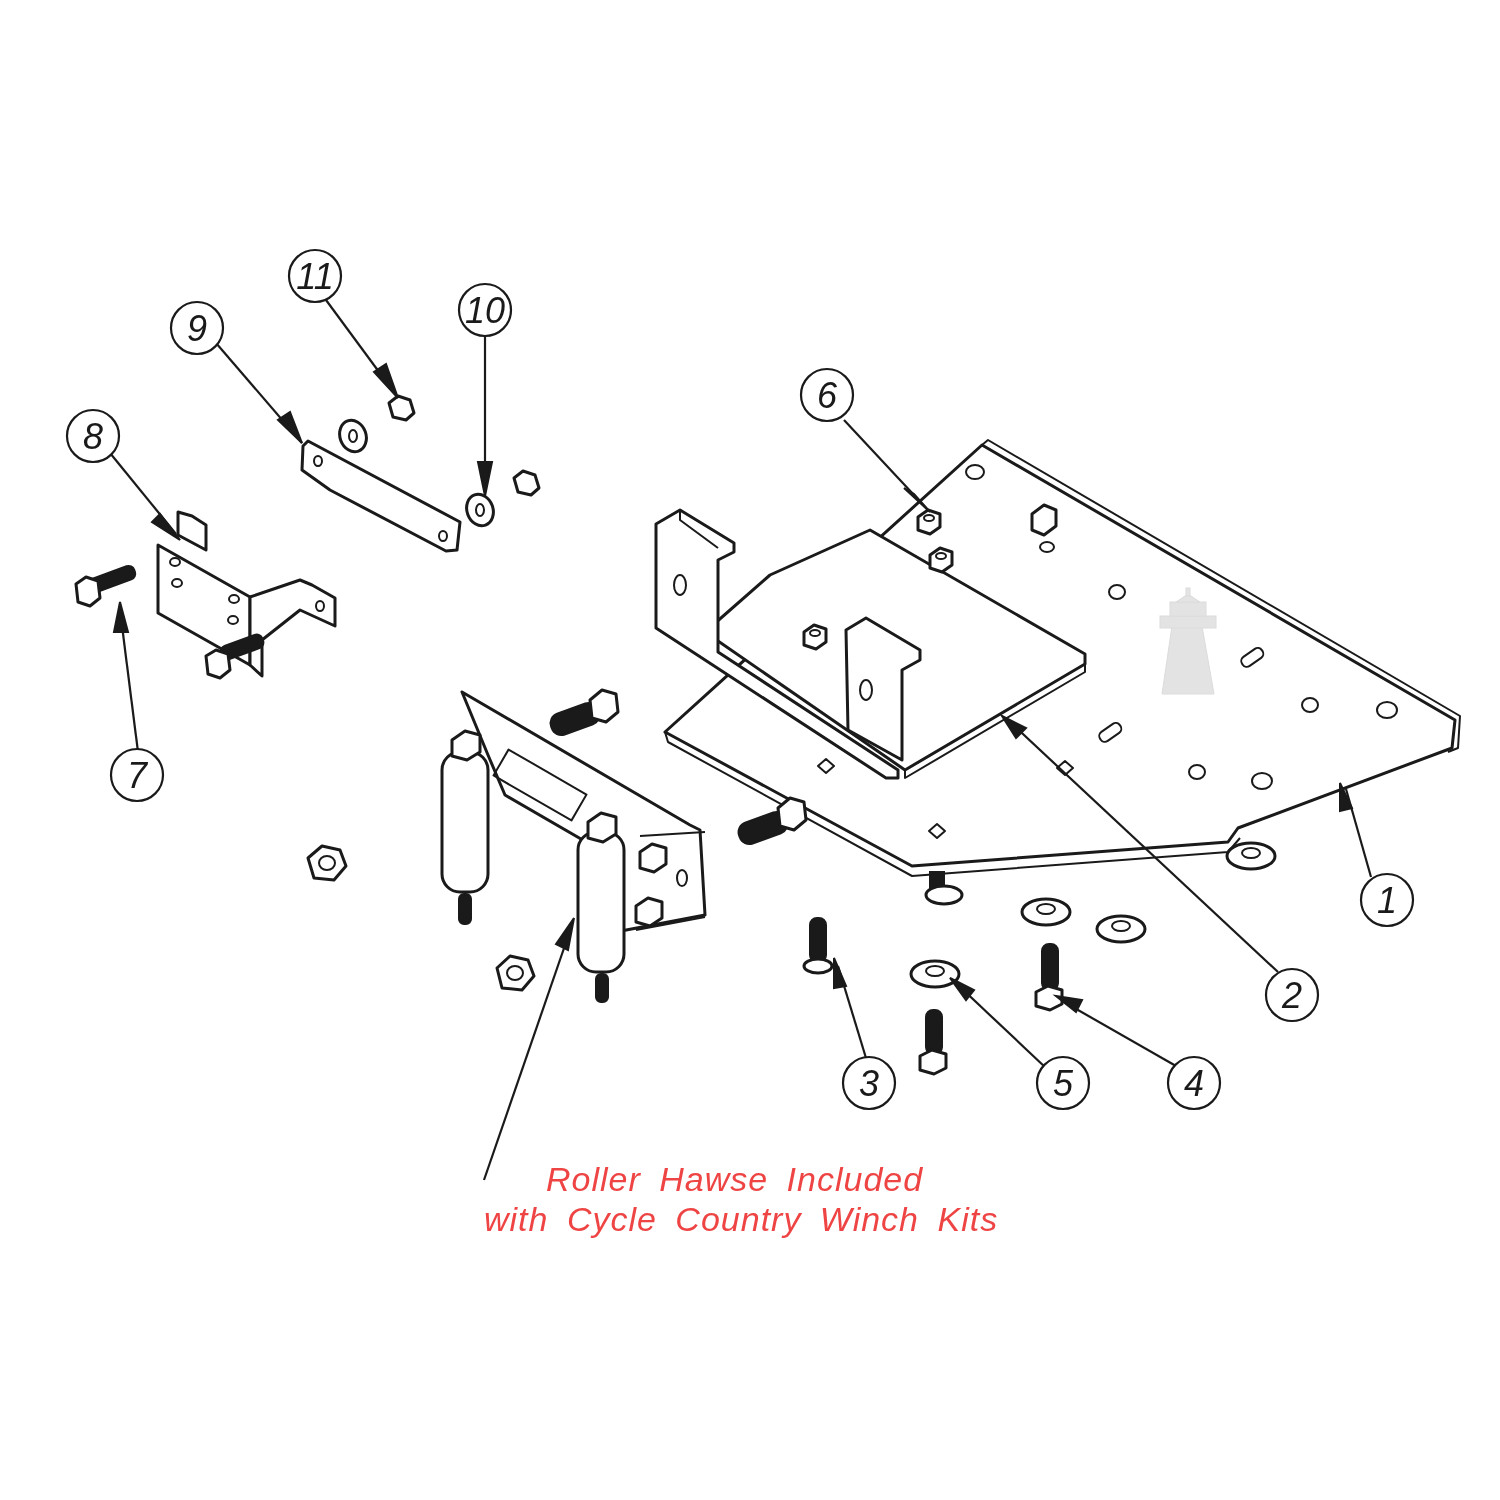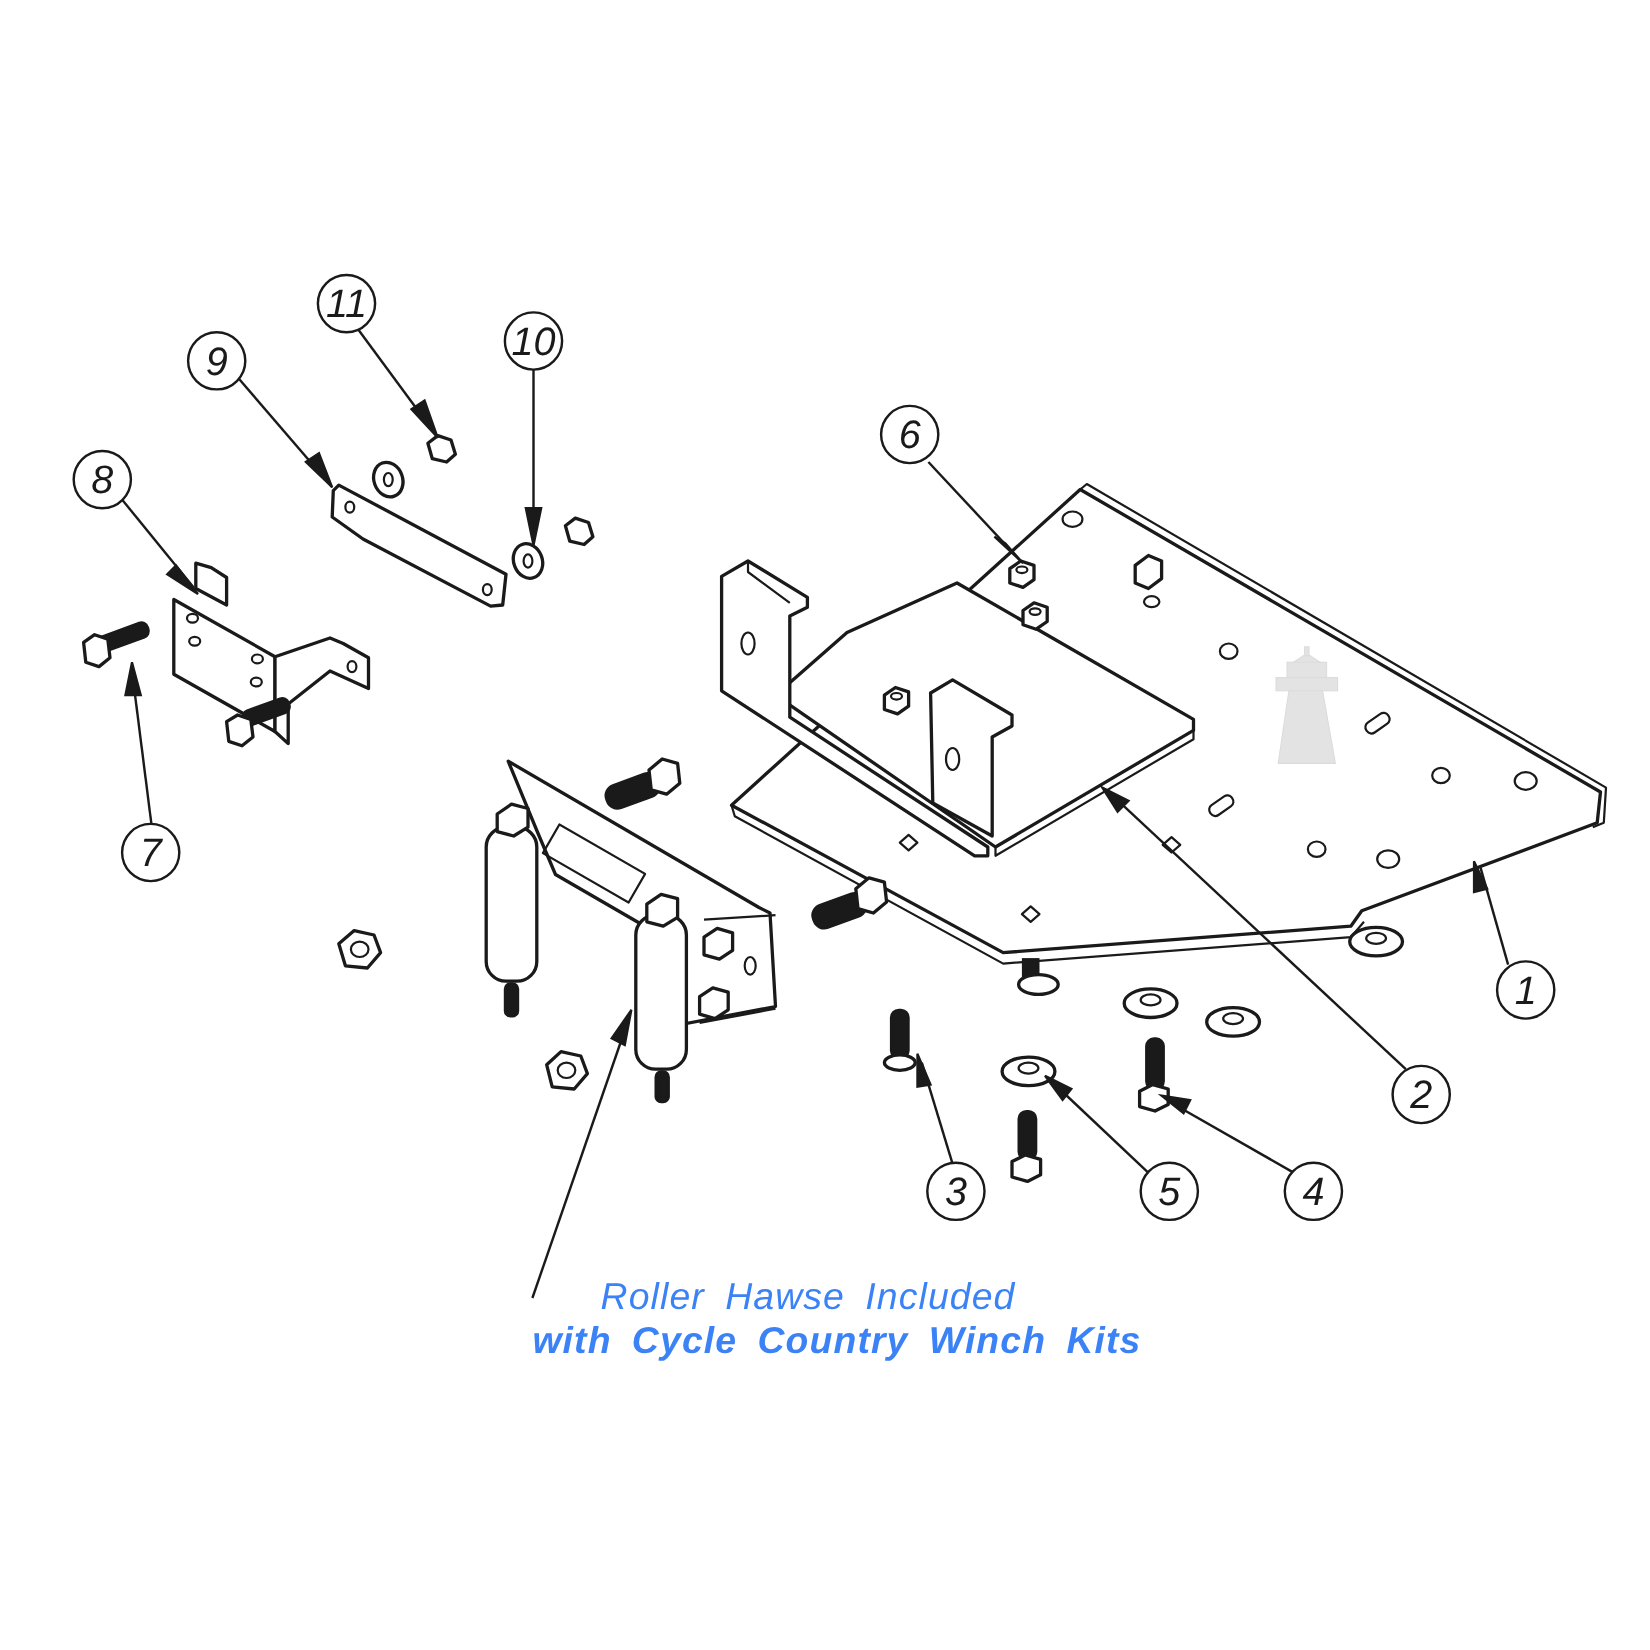--- a/index.html
+++ b/index.html
@@ -4,21 +4,21 @@
 <style>
   html, body { margin:0; padding:0; background:#ffffff; }
   #canvas { position:relative; width:1500px; height:1500px; background:#ffffff; overflow:hidden; }
   svg { position:absolute; left:0; top:0; }
   .lt { fill:none; stroke:#1a1a1a; stroke-width:2; stroke-linejoin:round; }
   .fw { fill:#ffffff; stroke:#1a1a1a; stroke-width:3; stroke-linejoin:round; }
   .fb { fill:#1a1a1a; stroke:#1a1a1a; stroke-width:2; }
   .leader { stroke:#1a1a1a; stroke-width:2.2; fill:none; }
   .callout-circle { fill:#ffffff; stroke:#1a1a1a; stroke-width:2.2; }
   .callout-text { font-family:"Liberation Sans", sans-serif; font-style:italic; font-size:36px; fill:#1a1a1a; text-anchor:middle; dominant-baseline:central; }
-  .caption { position:absolute; font-family:"Liberation Sans", sans-serif; font-style:italic; font-size:34px; color:#3b82f6; letter-spacing:1px; word-spacing:8px; white-space:nowrap; }
+  .caption { position:absolute; font-family:"Liberation Sans", sans-serif; font-style:italic; font-size:34px; color:#ef4444; letter-spacing:1px; word-spacing:8px; white-space:nowrap; }
   .watermark { fill:#e3e3e3; stroke:#dcdcdc; stroke-width:1; }
 </style>
 </head>
 <body>
 
 <div id="canvas">
 <svg width="1500" height="1500" viewBox="0 0 1500 1500">
 
   <g>
     <path class="fw" d="M665,732 L982,445 L1455,720 L1452,748 L1238,828 L1228,842 L912,866 L665,732 Z"></path>
@@ -213,14 +213,14 @@
     <circle class="callout-circle" cx="485" cy="310" r="26"></circle>
     <text class="callout-text" x="485" y="310">10</text>
   </g>
   <g>
     <circle class="callout-circle" cx="315" cy="276" r="26"></circle>
     <text class="callout-text" x="315" y="276">11</text>
   </g>
 </svg>
 
 <div class="caption" style="left:546px; top:1160px;">Roller Hawse Included</div>
-<div class="caption" style="left:484px; top:1200px;font-weight:bold;">with Cycle Country Winch Kits</div>
+<div class="caption" style="left:484px; top:1200px;">with Cycle Country Winch Kits</div>
 </div>
 
 </body></html>

